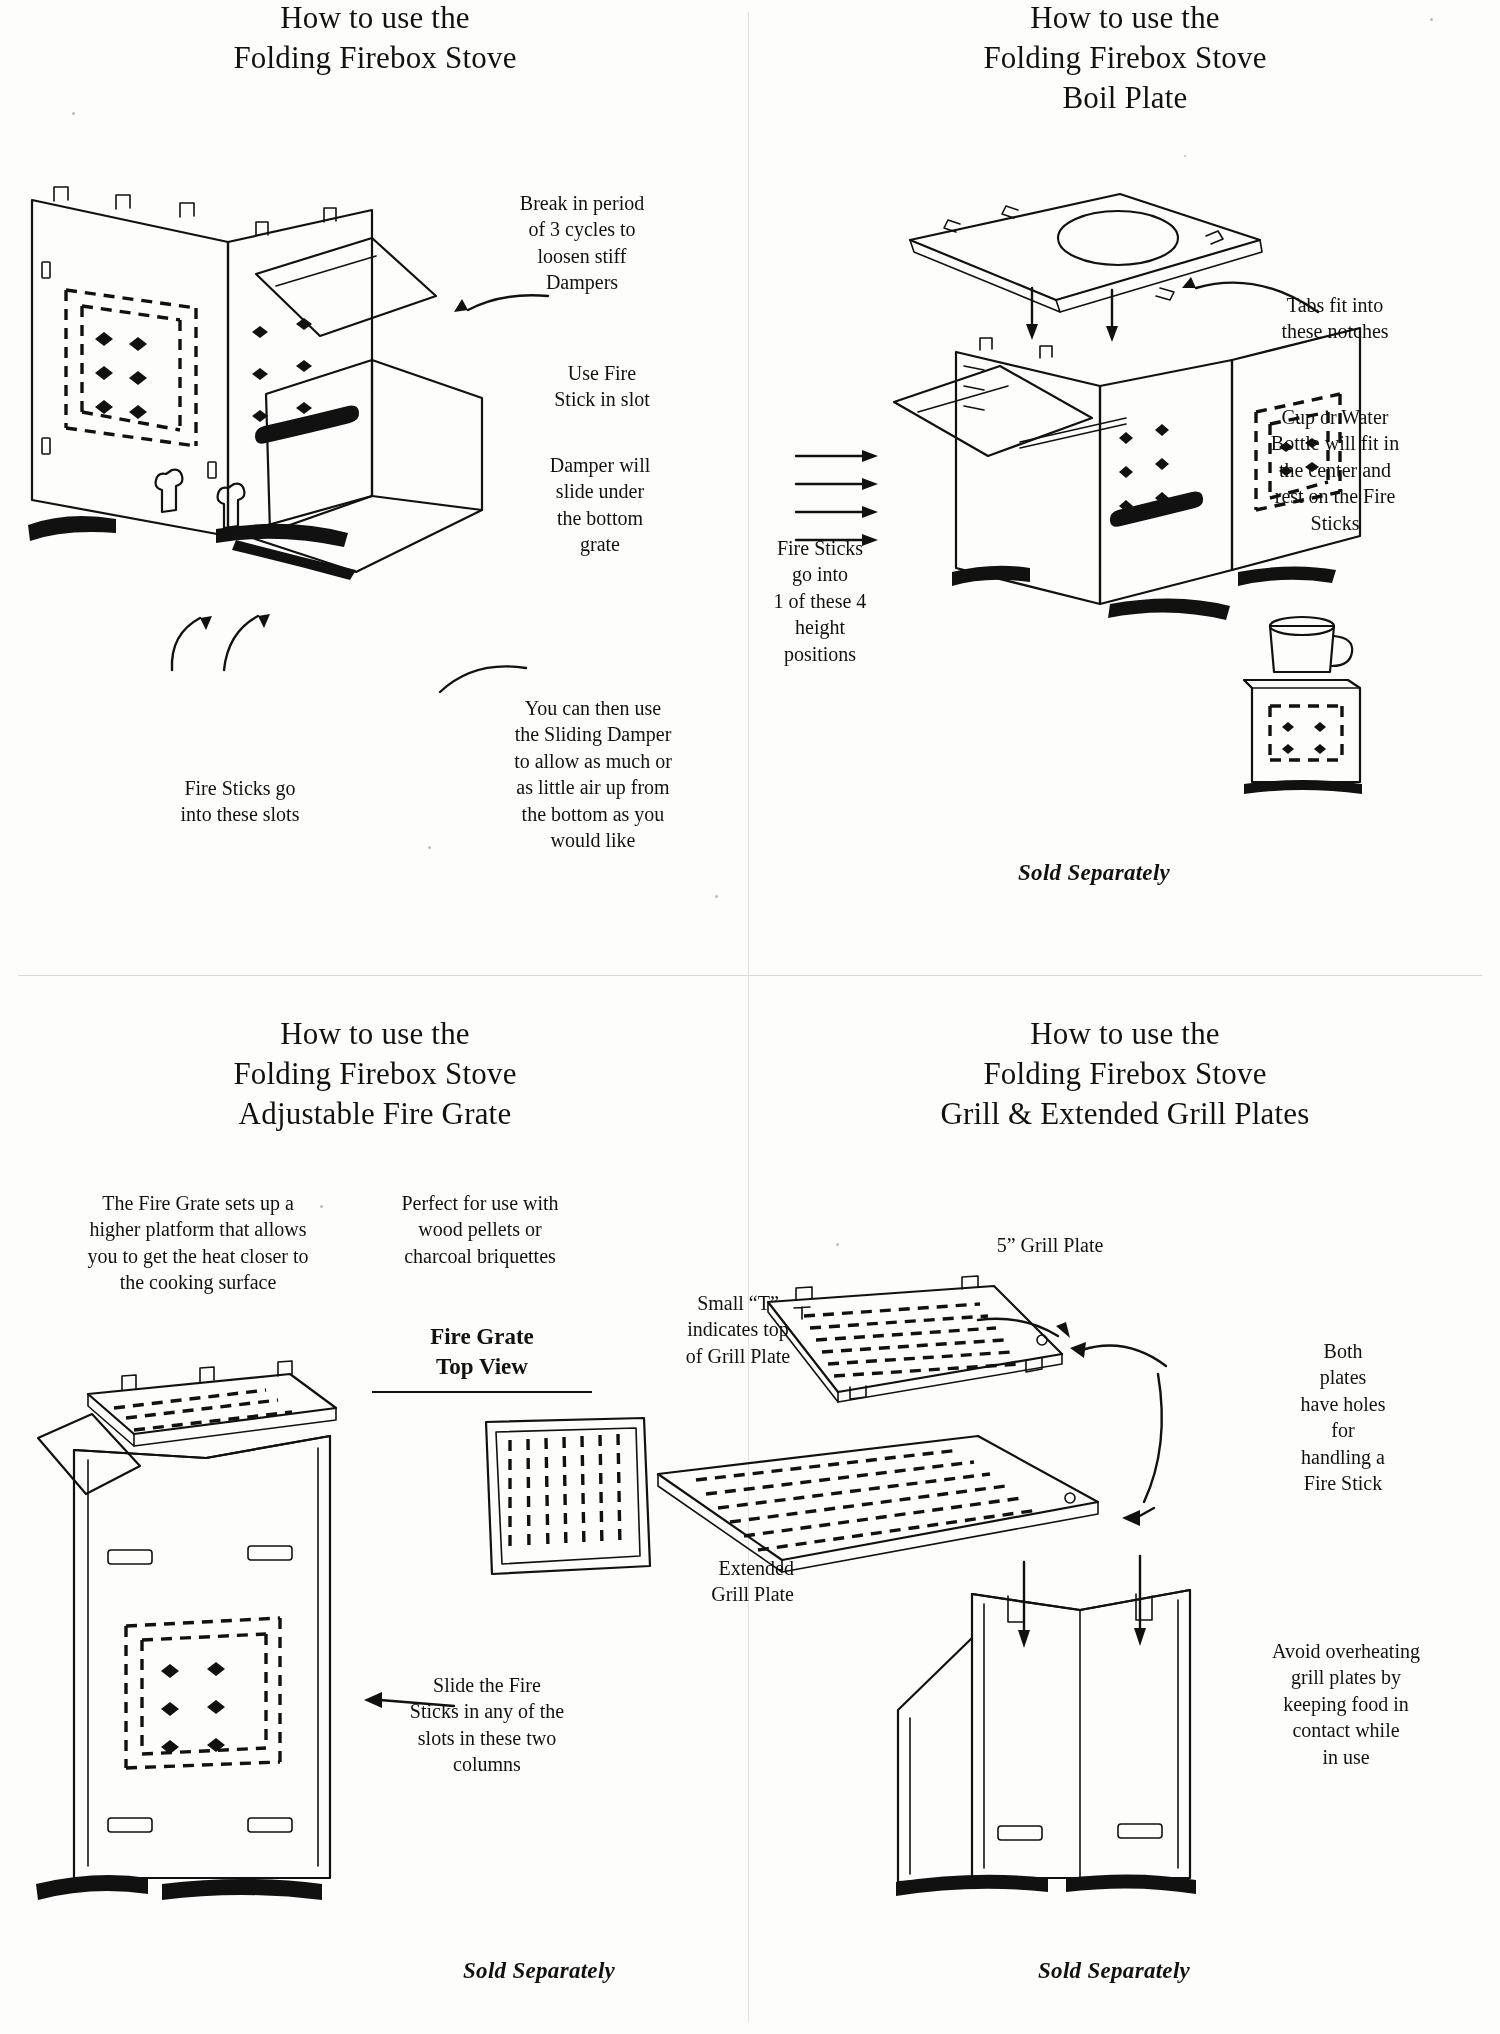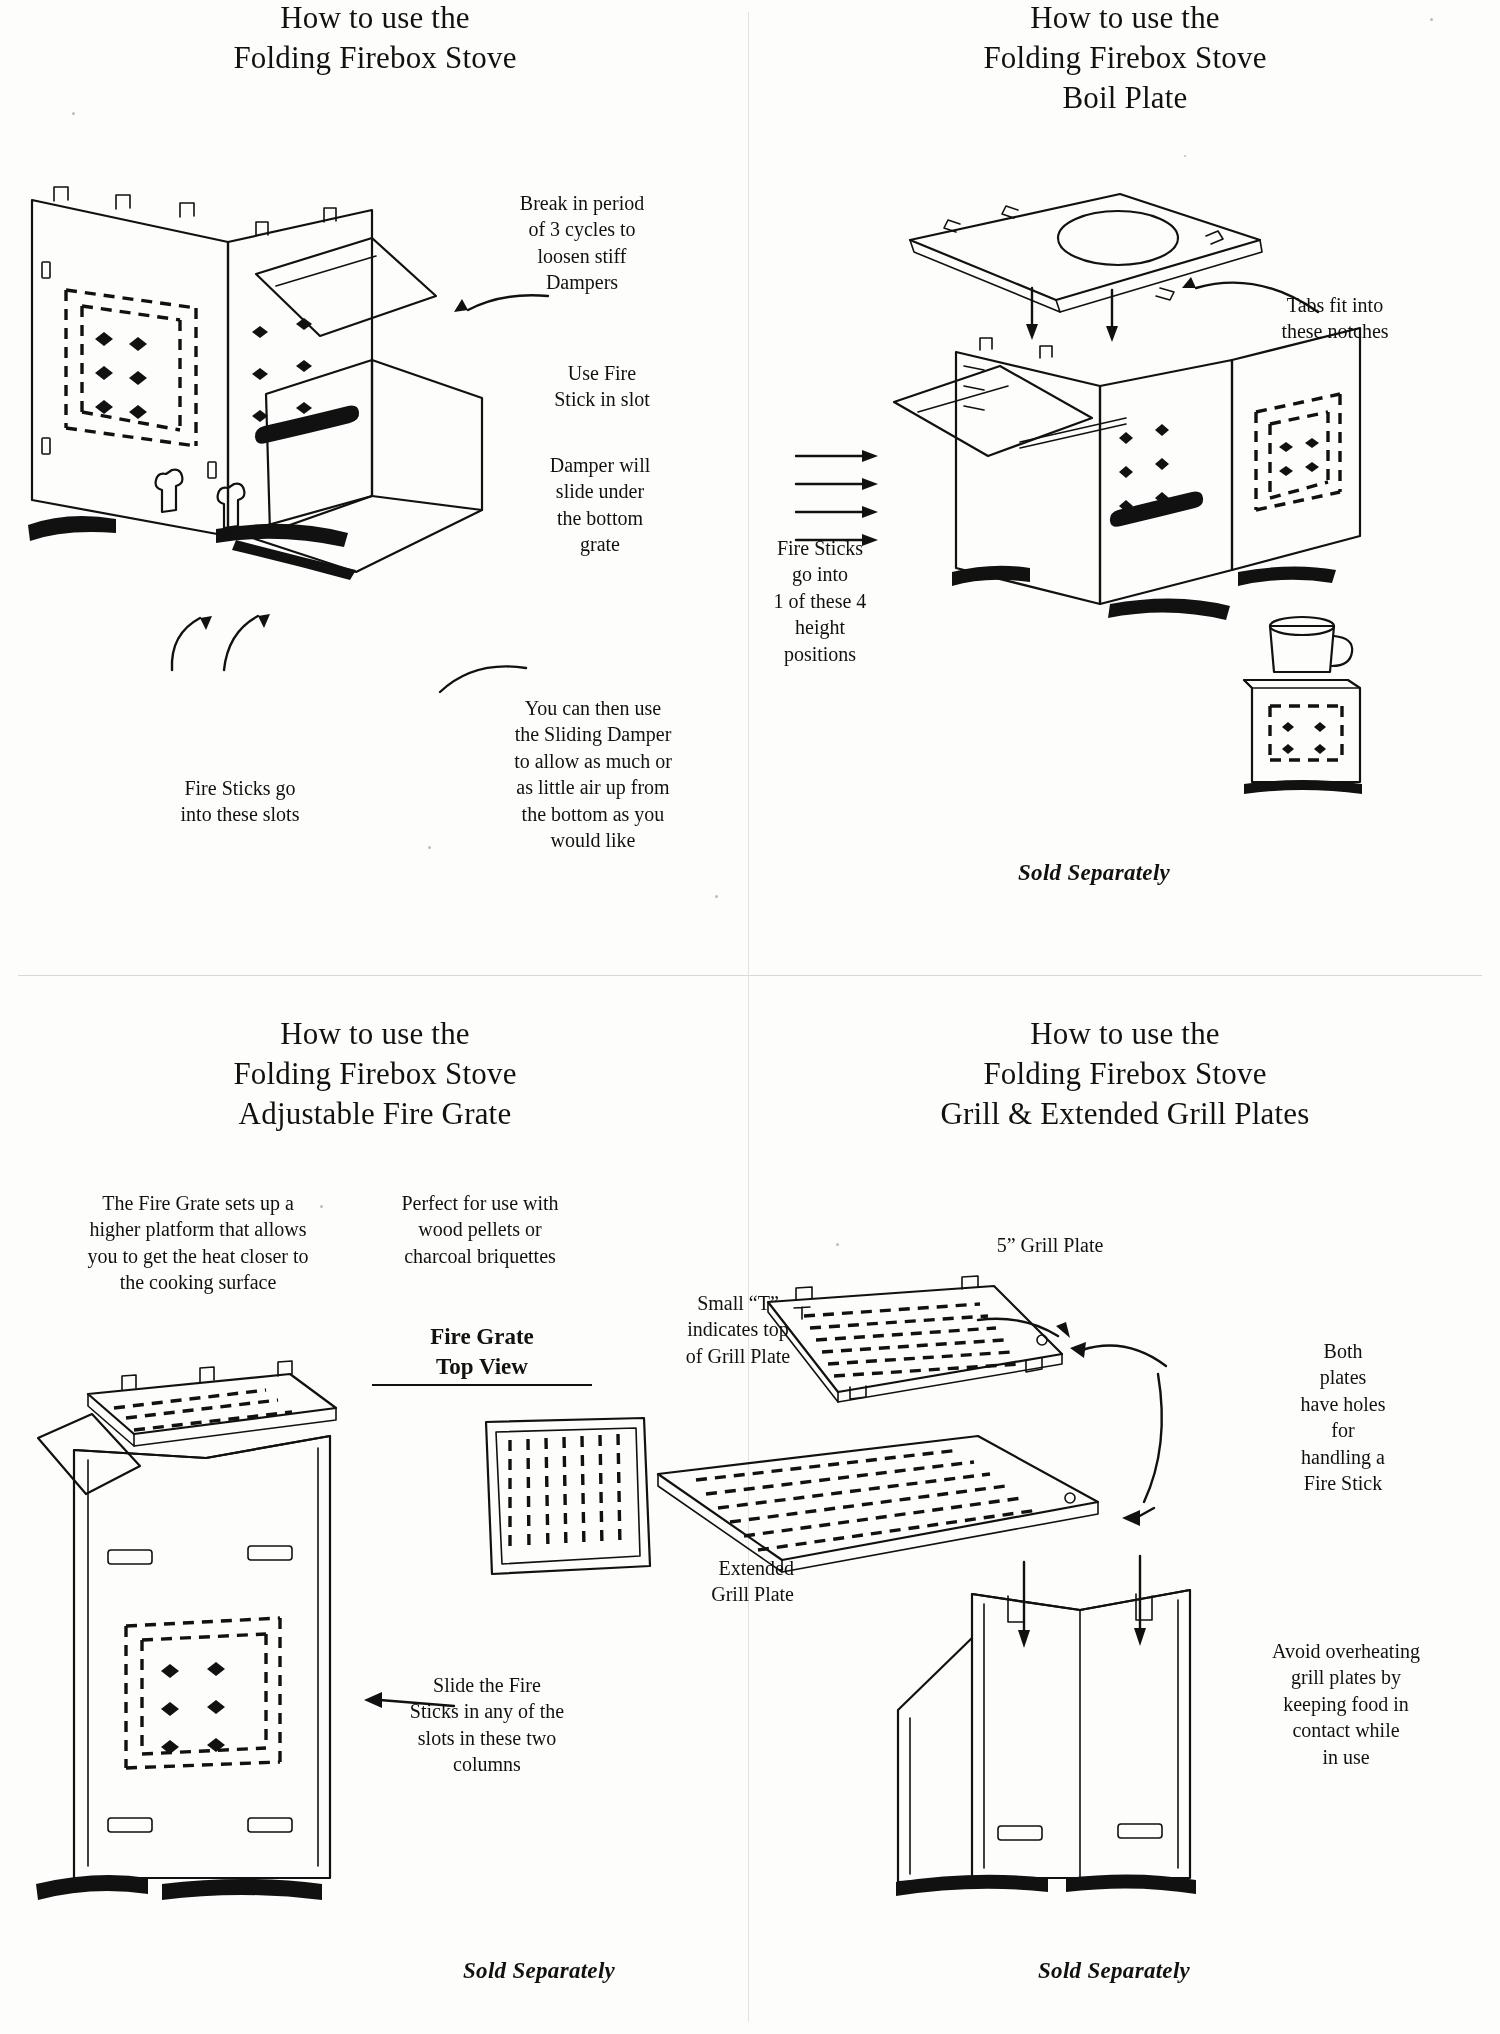--- a/index.html
+++ b/index.html
@@ -346,20 +346,25 @@
         <path class="solidfill" d="M162 38 l16 6 l-16 6 z"></path>
         <path class="arrow" d="M96 72 L164 72"></path>
         <path class="solidfill" d="M162 66 l16 6 l-16 6 z"></path>
         <path class="arrow" d="M96 100 L164 100"></path>
         <path class="solidfill" d="M162 94 l16 6 l-16 6 z"></path>
       </svg>
     </div>
 
     <div class="note" style="left:480px;top:292px;width:210px;white-space:pre-line;">Tabs fit into
 these notches</div>
+    <div class="note" style="left:472px;top:404px;width:226px;white-space:pre-line;">Cup or Water
+Bottle will fit in
+the center and
+rest on the Fire
+Sticks</div>
     <div class="note" style="left:-20px;top:535px;width:180px;white-space:pre-line;">Fire Sticks
 go into
 1 of these 4
 height
 positions</div>
 
     <div class="sold" style="left:268px;top:860px;">Sold Separately</div>
   </section>
 
   <section class="quadrant" id="q-bottom-left">
@@ -374,21 +379,21 @@
 
     <div class="note" style="left:48px;top:190px;width:300px;white-space:pre-line;">The Fire Grate sets up a
 higher platform that allows
 you to get the heat closer to
 the cooking surface</div>
     <div class="note" style="left:360px;top:190px;width:240px;white-space:pre-line;">Perfect for use with
 wood pellets or
 charcoal briquettes</div>
 
     <div class="note" style="left:372px;top:322px;width:220px;font-weight:bold;font-size:23px;">Fire Grate</div>
-    <div class="note" style="left:372px;top:352px;width:220px;font-weight:bold;font-size:23px;border-bottom:2px solid #111;padding-bottom:2px;">Top View</div>
+    <div class="note" style="left:372px;top:352px;width:220px;font-weight:bold;font-size:23px;border-bottom:2px solid #111;padding-bottom:9px;">Top View</div>
 
     <div class="fig" style="left:478px;top:408px;width:180px;height:180px;">
       <svg width="180" height="180" viewBox="0 0 180 180">
         <path class="stroke" d="M8 14 L166 10 L172 158 L14 166 Z"></path>
         <path class="stroke-thin" d="M18 24 L158 20 L162 148 L24 156 Z"></path>
         <path class="dash" d="M32 32 L32 146"></path>
         <path class="dash" d="M50 31 L51 145"></path>
         <path class="dash" d="M68 30 L70 144"></path>
         <path class="dash" d="M86 29 L88 143"></path>
         <path class="dash" d="M104 28 L106 142"></path>

